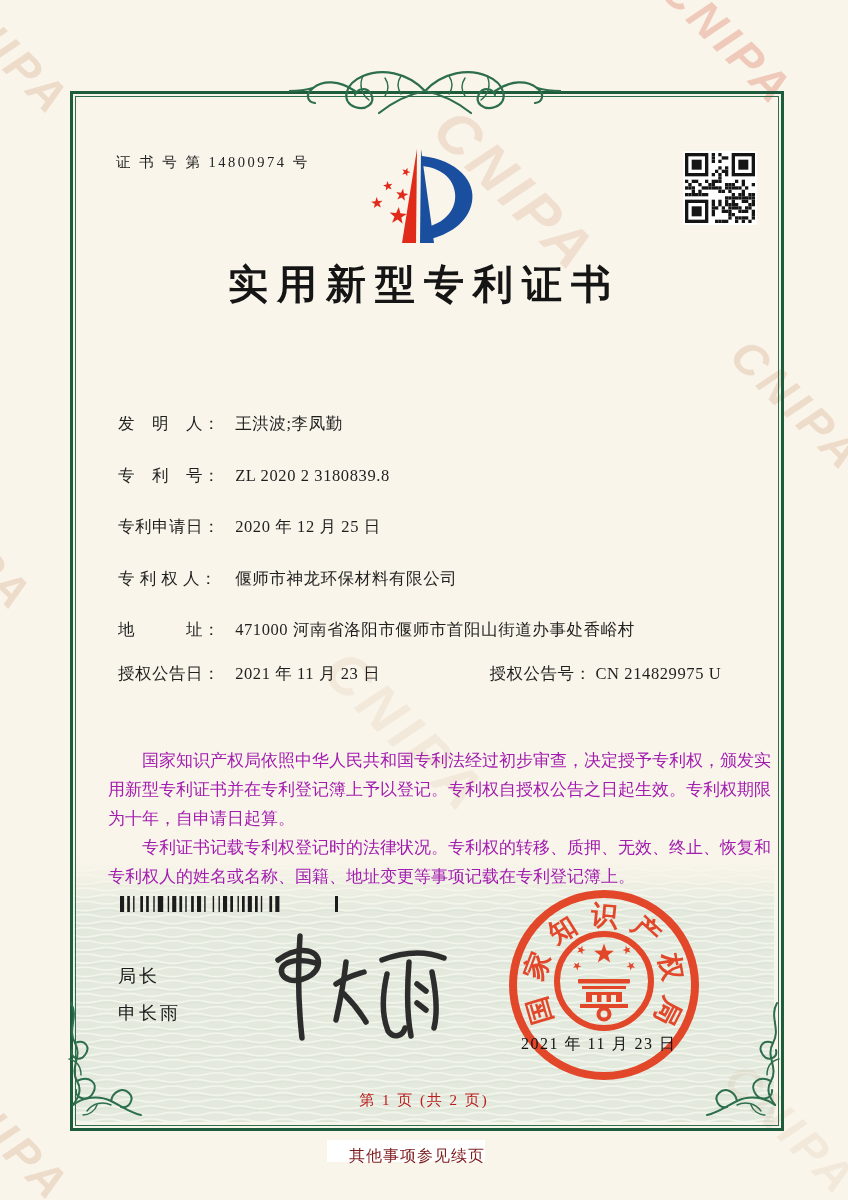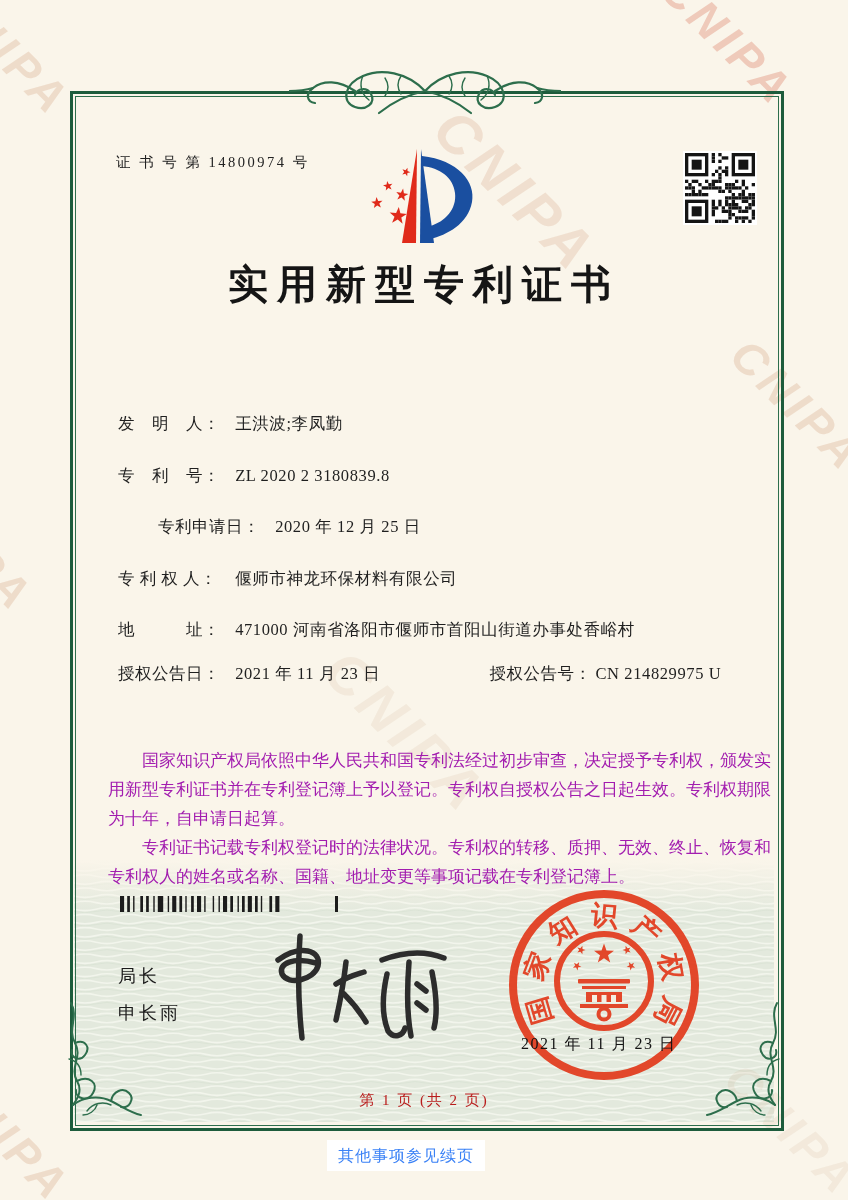--- a/index.html
+++ b/index.html
@@ -56,23 +56,23 @@
   .signer-title{position:absolute; left:118px; top:964px; font-size:18px;
                 letter-spacing:3px; z-index:4; color:#1a1a1a;}
   .signer-name{position:absolute; left:118px; top:1001px; font-size:18px;
                letter-spacing:3px; z-index:4; color:#1a1a1a;}
   .signature{position:absolute; left:248px; top:928px; width:212px; height:118px; z-index:5;}
   .seal{position:absolute; left:504px; top:885px; width:200px; height:200px; z-index:5;}
   .seal-date{position:absolute; left:521px; top:1034px; width:180px; z-index:6;
              font-size:16px; letter-spacing:1.5px; color:#141414; white-space:nowrap;}
   .page-info{position:absolute; left:0; top:1091px; width:100%; text-align:center;
              font-size:15px; letter-spacing:2px; z-index:4; color:#b91c1c;}
-  .cont-box{position:absolute; left:327px; top:1140px; width:158px; height:31px; z-index:4;
-            background:#ffffff; text-align:center; line-height:31px; font-size:16px;
-            letter-spacing:1px; color:#3b82f6;}
+  .cont-box{position:absolute; left:327px; top:1140px; width:158px; height:22px; z-index:4;
+            background:#ffffff; text-align:right; line-height:31px; font-size:16px;
+            letter-spacing:1px; color:#7f1d1d;}
 </style>
 </head>
 <body>
 
 <div class="page">
 
   <div class="wm" style="left:-35px;  top:-28px;">CNIPA</div>
   <div class="wm strong" style="left:688px;  top:-38px;">CNIPA</div>
   <div class="wm big" style="left:468px;  top:95px;">CNIPA</div>
   <div class="wm" style="left:758px;  top:328px;">CNIPA</div>
@@ -346,21 +346,21 @@
   <div class="title">实用新型专利证书</div>
 
   <div class="row" style="top:413px;">
     <span class="lbl">发　明　人：</span>
     <span class="val">王洪波;李凤勤</span>
   </div>
   <div class="row" style="top:465px;">
     <span class="lbl">专　利　号：</span>
     <span class="val">ZL 2020 2 3180839.8</span>
   </div>
-  <div class="row" style="top:516px;margin-left:40px;">
+  <div class="row" style="top:516px;">
     <span class="lbl">专利申请日：</span>
     <span class="val">2020 年 12 月 25 日</span>
   </div>
   <div class="row" style="top:568px;">
     <span class="lbl">专 利 权 人：</span>
     <span class="val">偃师市神龙环保材料有限公司</span>
   </div>
   <div class="row" style="top:619px;">
     <span class="lbl">地　　　址：</span>
     <span class="val">471000 河南省洛阳市偃师市首阳山街道办事处香峪村</span>

